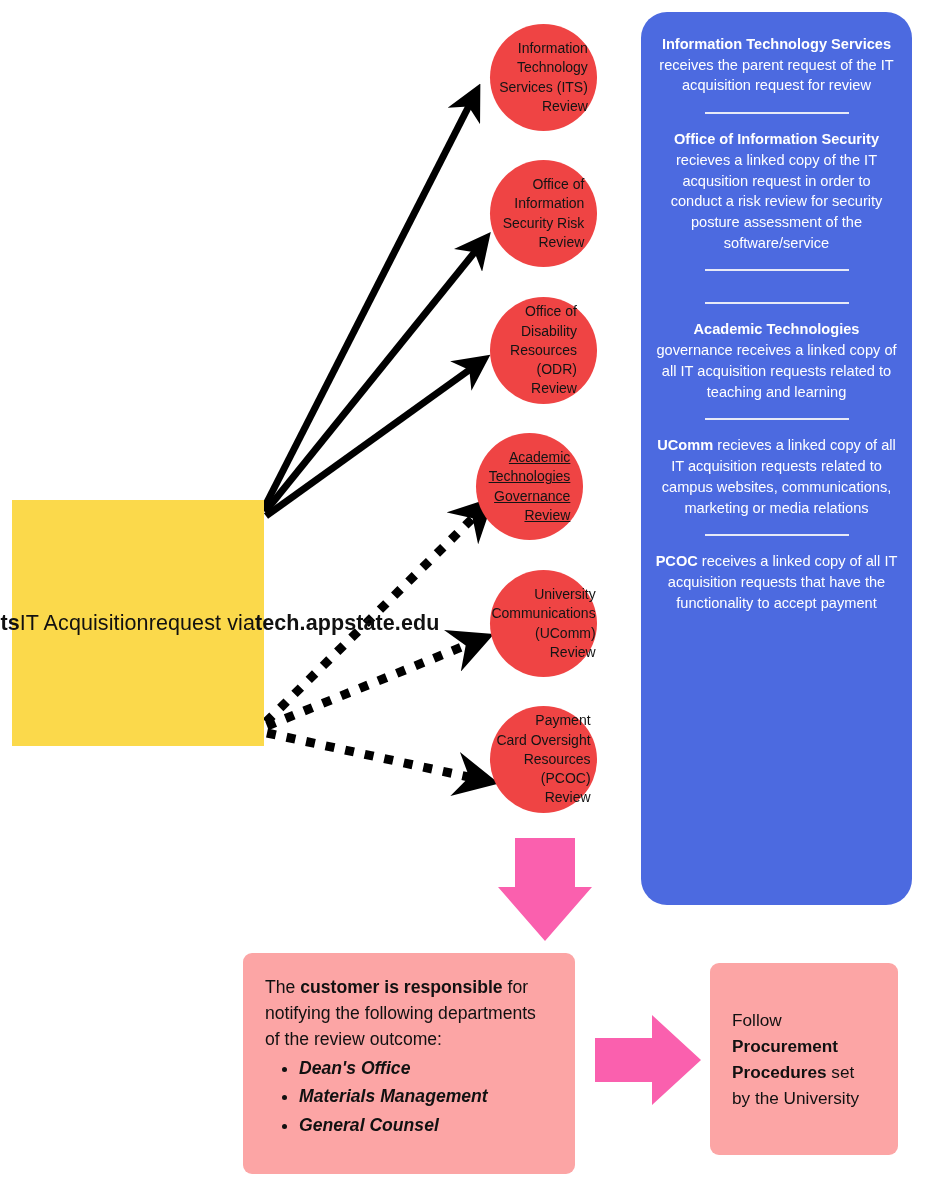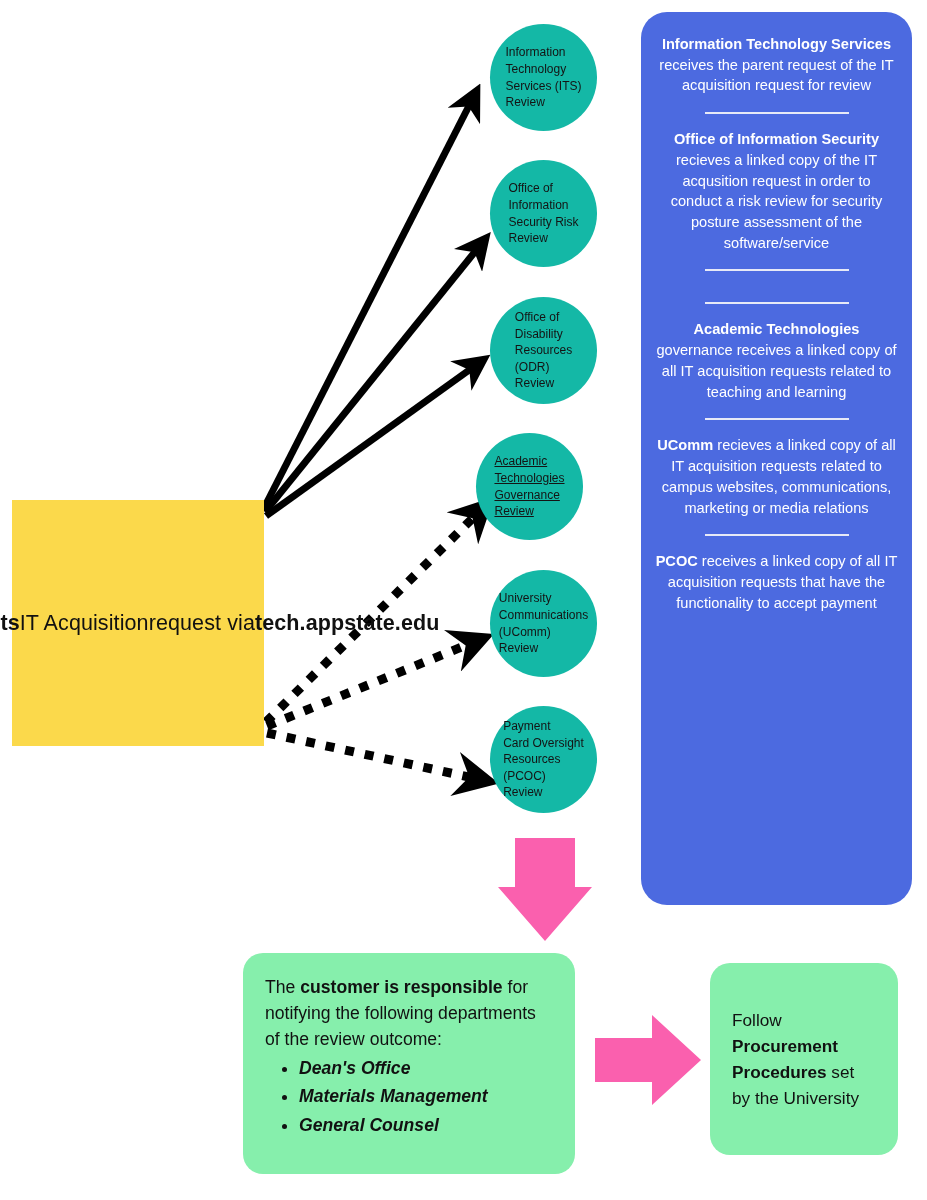--- a/index.html
+++ b/index.html
@@ -43,26 +43,26 @@
   }
   .source-box .ln { display: block; white-space: nowrap; }
   .source-box .b { font-weight: bold; }
 
   
   .circle {
     position: absolute;
     width: 107px;
     height: 107px;
     border-radius: 50%;
-    background: #14b8a6;
+    background: #ef4444;
     display: flex;
     align-items: center;
     justify-content: center;
-    text-align: left;
-    font-size: 12px;
+    text-align: right;
+    font-size: 14px;
     line-height: 1.38;
     color: #141414;
     box-sizing: border-box;
     padding: 4px 3px;
   }
   .circle span { display: block; }
 
   
   .blue-panel {
     position: absolute;
@@ -90,22 +90,22 @@
     width: 144px;
     height: 2px;
     background: #E6E9F7;
     margin: 16px auto 15px auto;
     flex: none;
   }
 
   
   .orange-box {
     position: absolute;
-    background: #86efac;
-    border-radius: 20px;
+    background: #fca5a5;
+    border-radius: 9px;
     box-sizing: border-box;
     color: #111111;
   }
   #responsibility-box {
     left: 243px;
     top: 953px;
     width: 332px;
     height: 221px;
     padding: 22px 20px 12px 22px;
     font-size: 17.6px;

